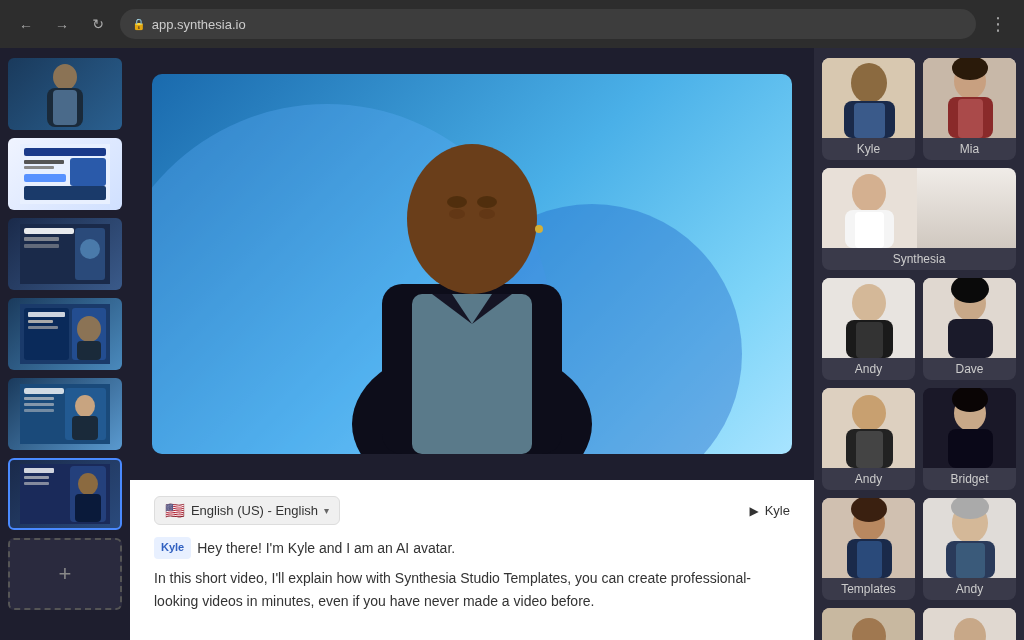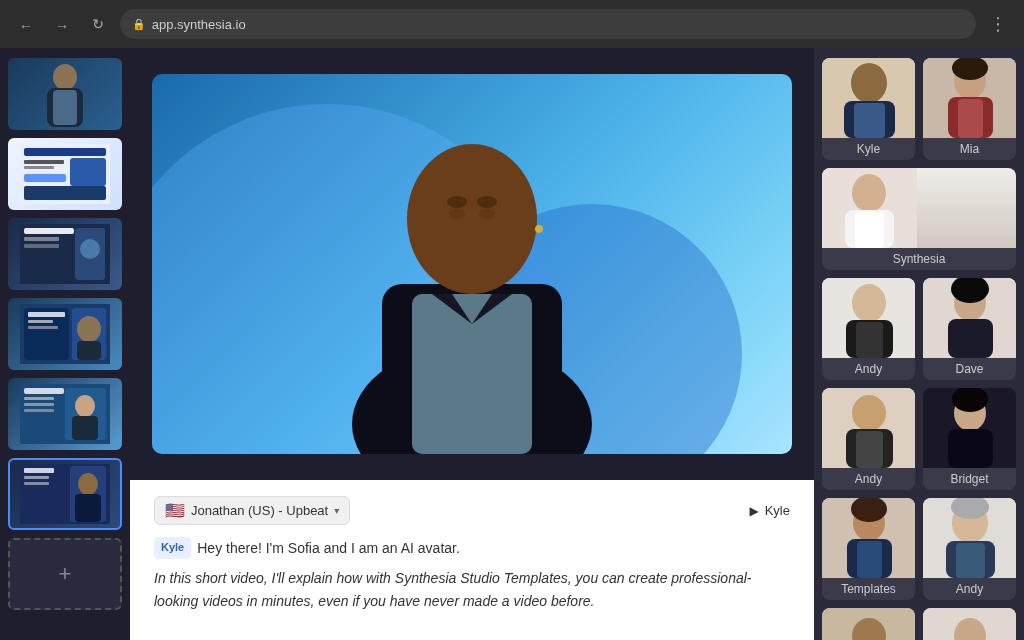--- a/index.html
+++ b/index.html
@@ -431,34 +431,34 @@
             <polygon points="210,210 170,240 190,210" fill="#151525"></polygon>
           </svg>
         </div>
       </div>
     </div>
 
     <div class="script-area">
       <div class="script-toolbar">
         <div class="lang-selector">
           <span class="flag">🇺🇸</span>
-          <span>Jonathan (US) - Upbeat</span>
+          <span>English (US) - English</span>
           <span class="chevron">▾</span>
         </div>
         <button class="play-btn">
           <span class="play-icon">▶</span>
           <span>Kyle</span>
         </button>
       </div>
       <div class="script-text">
         <div class="script-line-1">
           <span class="speaker-tag">Kyle</span>
-          <span>Hey there! I'm Sofia and I am an AI avatar.</span>
-        </div>
-        <div style="padding-left: 0; font-style: italic;">In this short video, I'll explain how with Synthesia Studio Templates, you can create professional-looking videos in minutes, even if you have never made a video before.</div>
+          <span>Hey there! I'm Kyle and I am an AI avatar.</span>
+        </div>
+        <div style="padding-left: 0;">In this short video, I'll explain how with Synthesia Studio Templates, you can create professional-looking videos in minutes, even if you have never made a video before.</div>
       </div>
     </div>
   </div>
 
   <div class="right-sidebar scrollbar-hide">
 
     <div class="avatar-row">
       <div class="avatar-card">
         <div class="avatar-img av-kyle">
           <svg width="95" height="80" viewBox="0 0 95 80">

